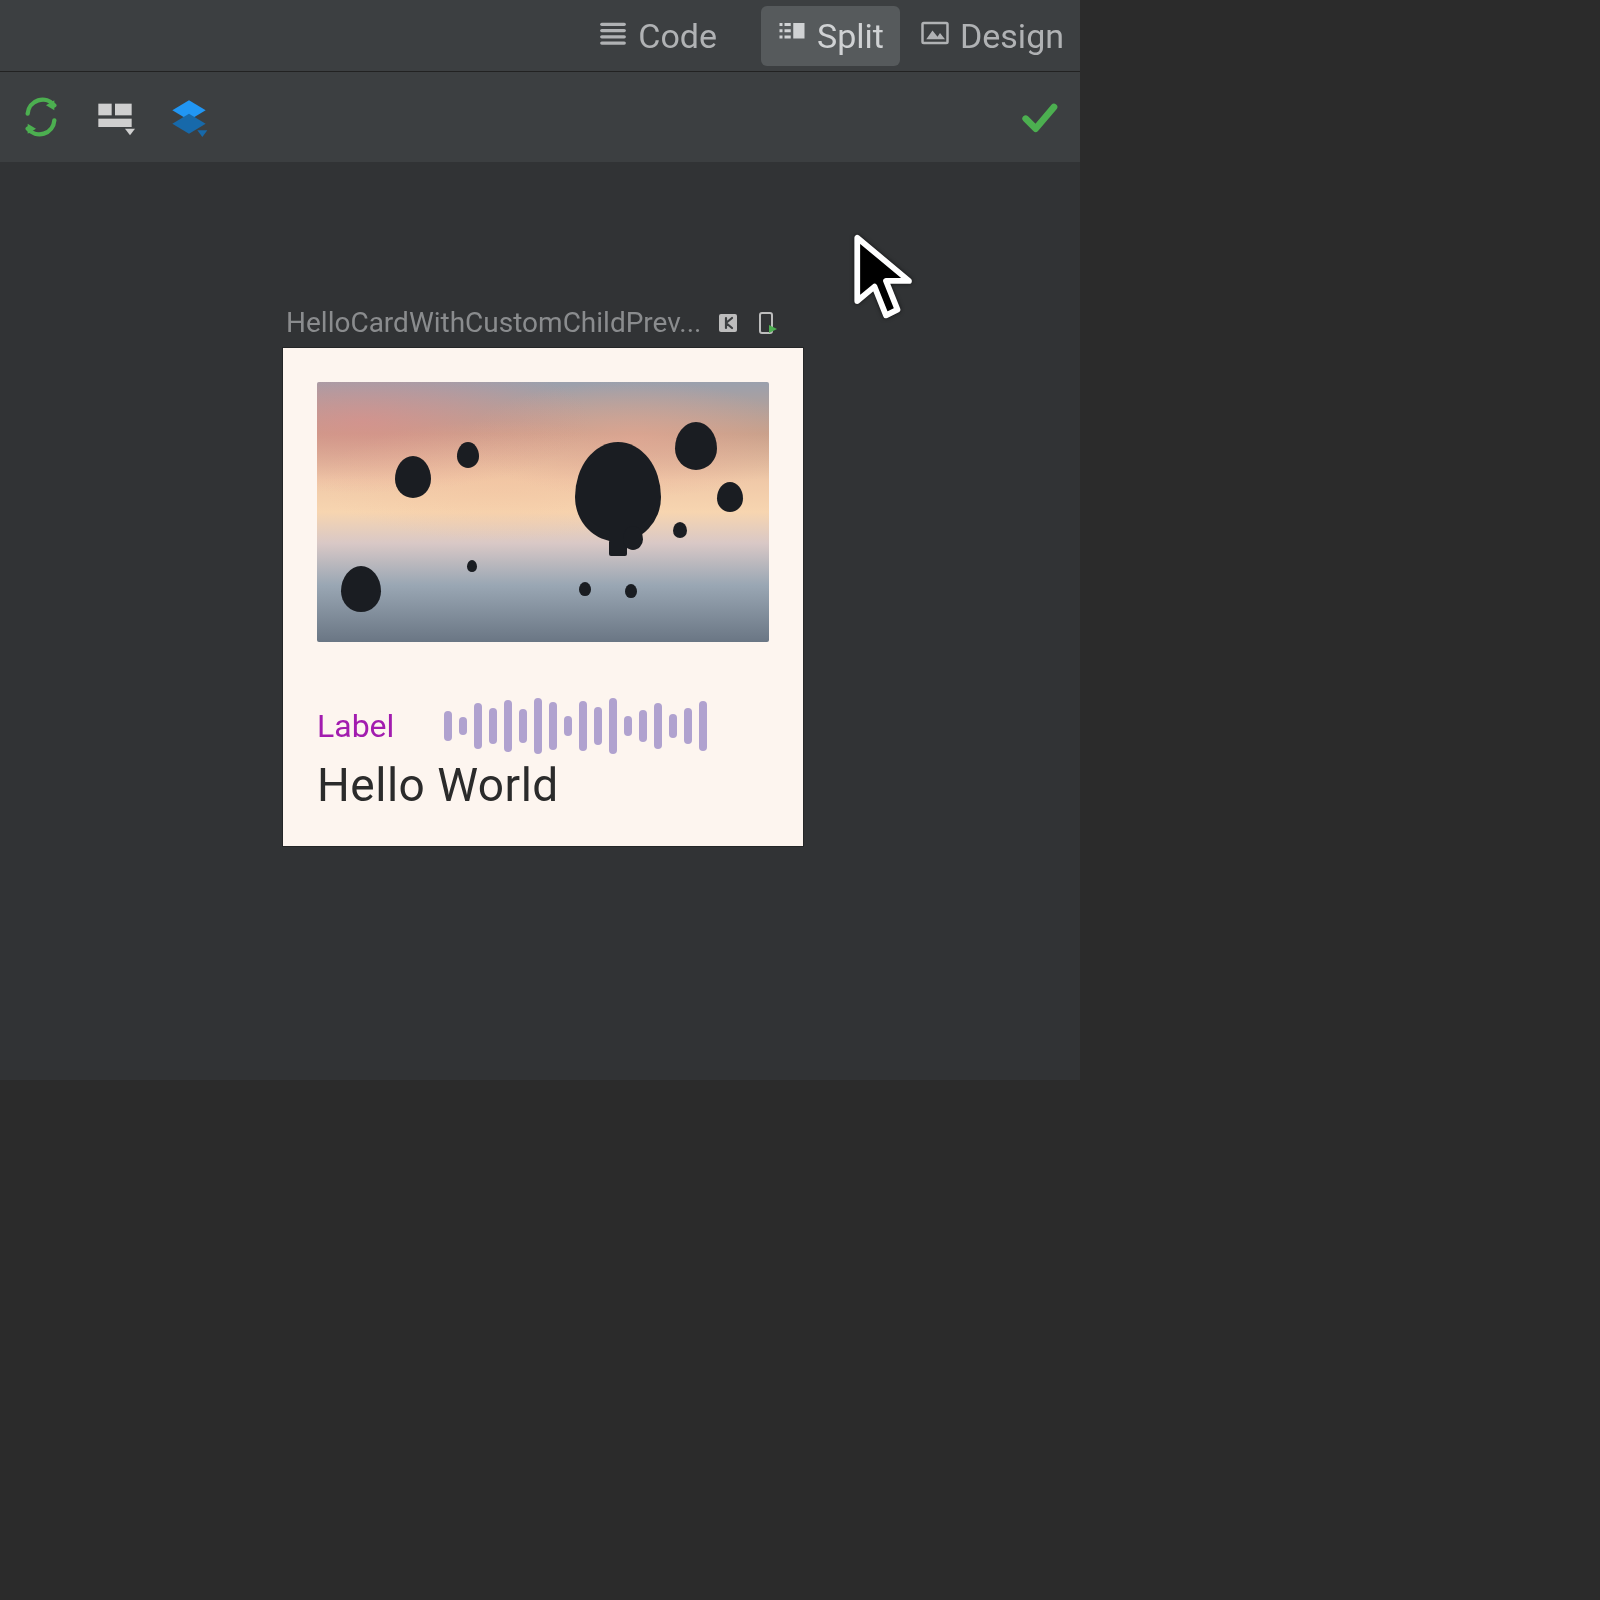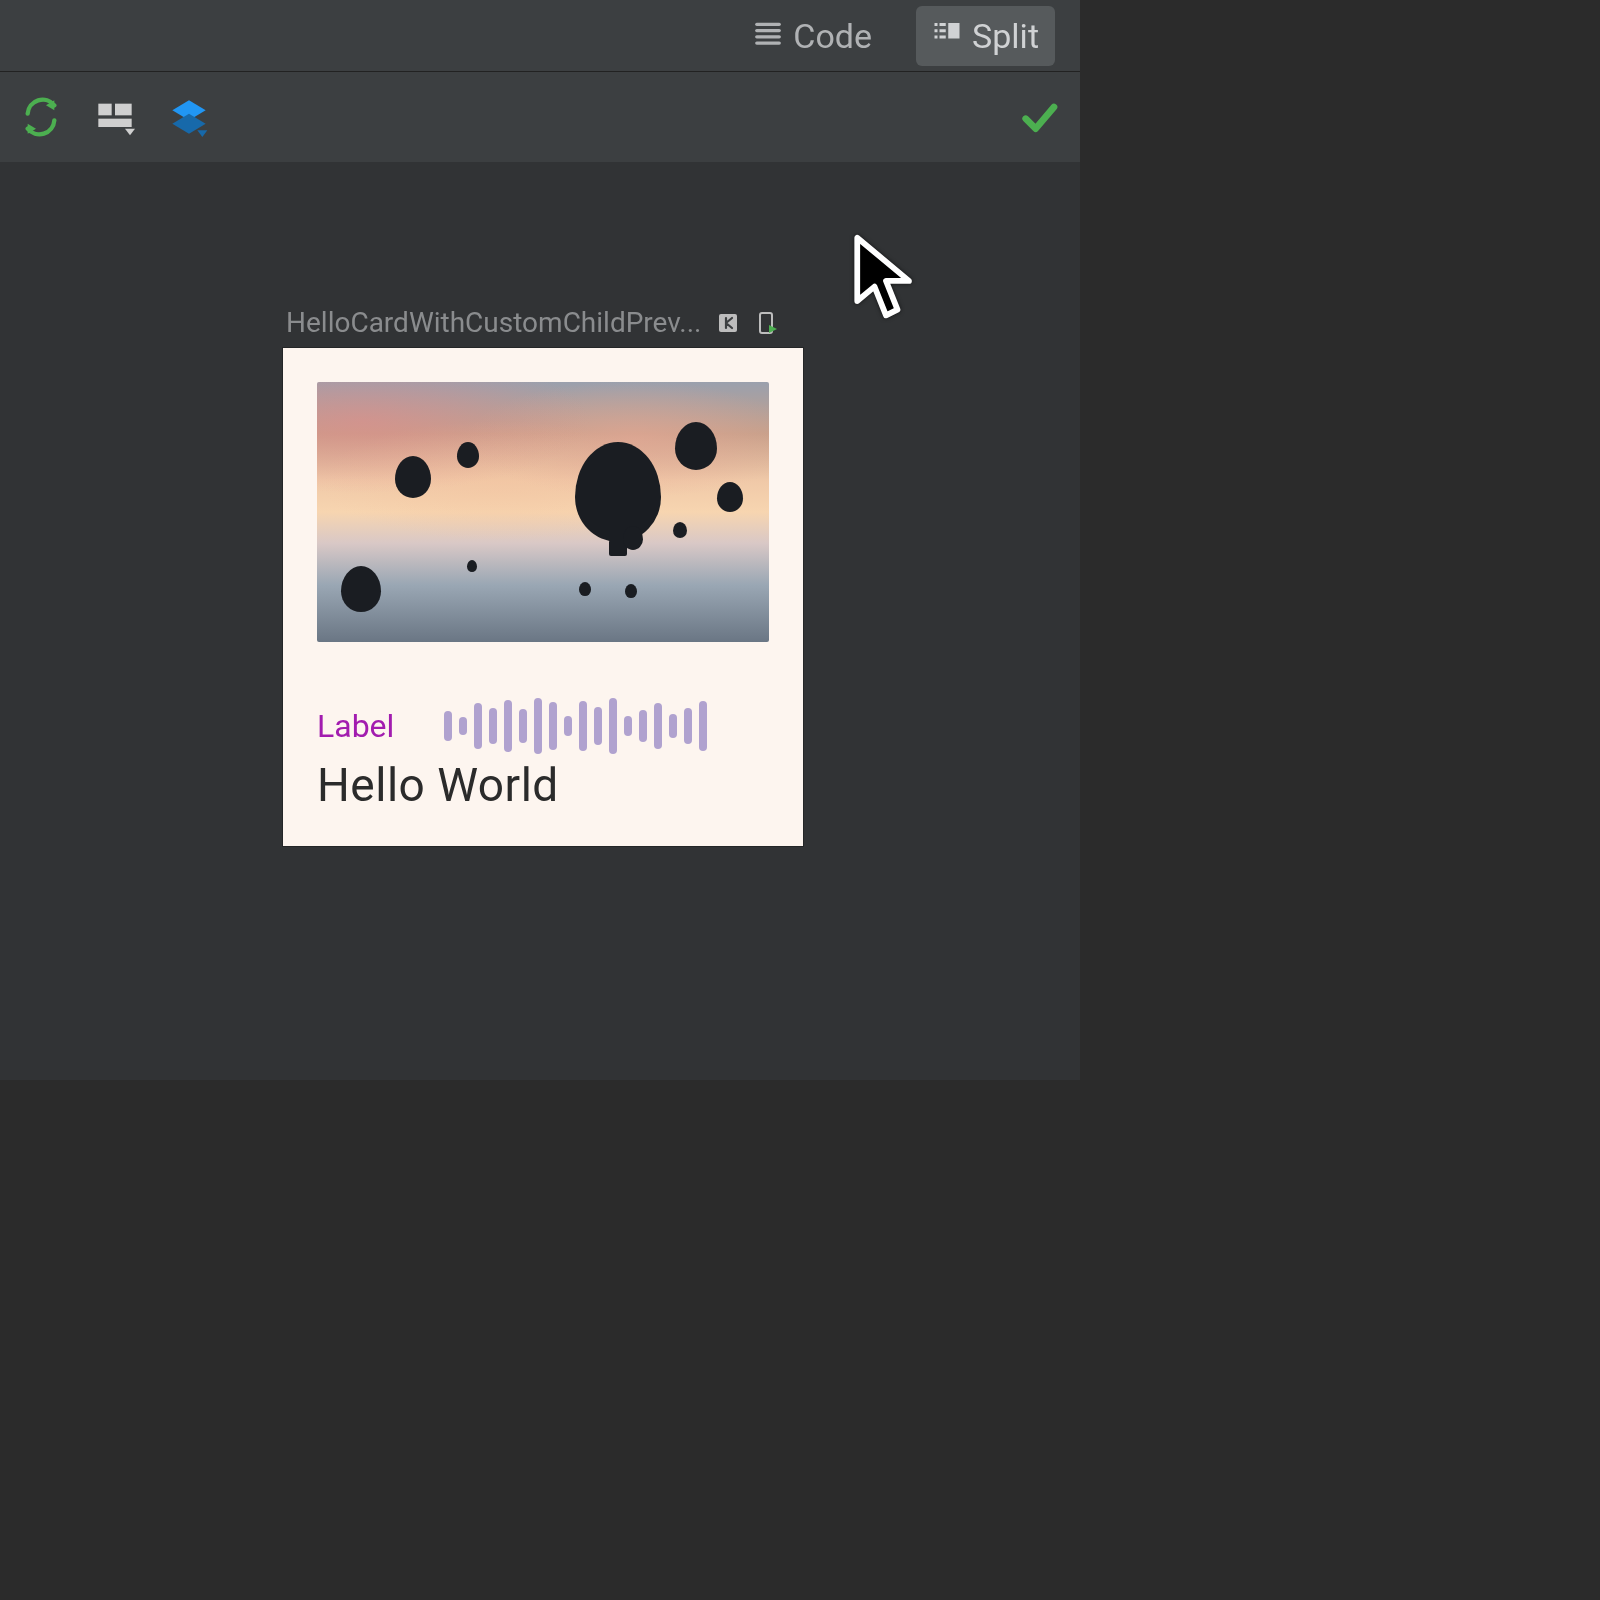--- a/index.html
+++ b/index.html
@@ -6,21 +6,21 @@
   html, body { width: 1080px; height: 1080px; overflow: hidden; font-family: -apple-system, BlinkMacSystemFont, "Segoe UI", Roboto, sans-serif; }
   body { background: #2b2b2b; display: flex; flex-direction: column; }
 
   
   .topbar {
     height: 72px;
     background: #3c3f41;
     display: flex;
     justify-content: flex-end;
     align-items: center;
-    padding-right: 25px;
+    padding-right: 0;
     border-bottom: 1px solid #222;
     gap: 4px;
   }
   .tab {
     display: flex;
     align-items: center;
     gap: 10px;
     padding: 10px 16px;
     border-radius: 6px;
     color: #b0b2b4;
@@ -166,20 +166,29 @@
             <rect x="2" y="9" width="2.4" height="2.4"></rect>
             <rect x="2" y="14" width="2.4" height="2.4"></rect>
             <rect x="6" y="4" width="5" height="2.4"></rect>
             <rect x="6" y="9" width="5" height="2.4"></rect>
             <rect x="6" y="14" width="5" height="2.4"></rect>
             <rect x="13" y="4" width="9" height="12.4"></rect>
           </g>
         </svg>
     </span>
     <span>Split</span>
+  </div>
+  <div class="tab">
+    <span>
+      <svg viewBox="0 0 24 24">
+          <rect x="2" y="4" width="20" height="16" rx="1" fill="none" stroke="#b0b2b4" stroke-width="2"></rect>
+          <polygon points="5,17 10,10 14,15 16,12 20,17" fill="#b0b2b4"></polygon>
+        </svg>
+    </span>
+    <span>Design</span>
   </div>
 </div>
 
 <div class="toolbar">
   <div class="icon-btn">
     <svg viewBox="0 0 24 24">
         <g fill="none" stroke="#4caf50" stroke-width="2.6" stroke-linecap="round">
           <path d="M20 5 A9 9 0 0 0 4 10"></path>
           <path d="M4 19 A9 9 0 0 0 20 14"></path>
         </g>

